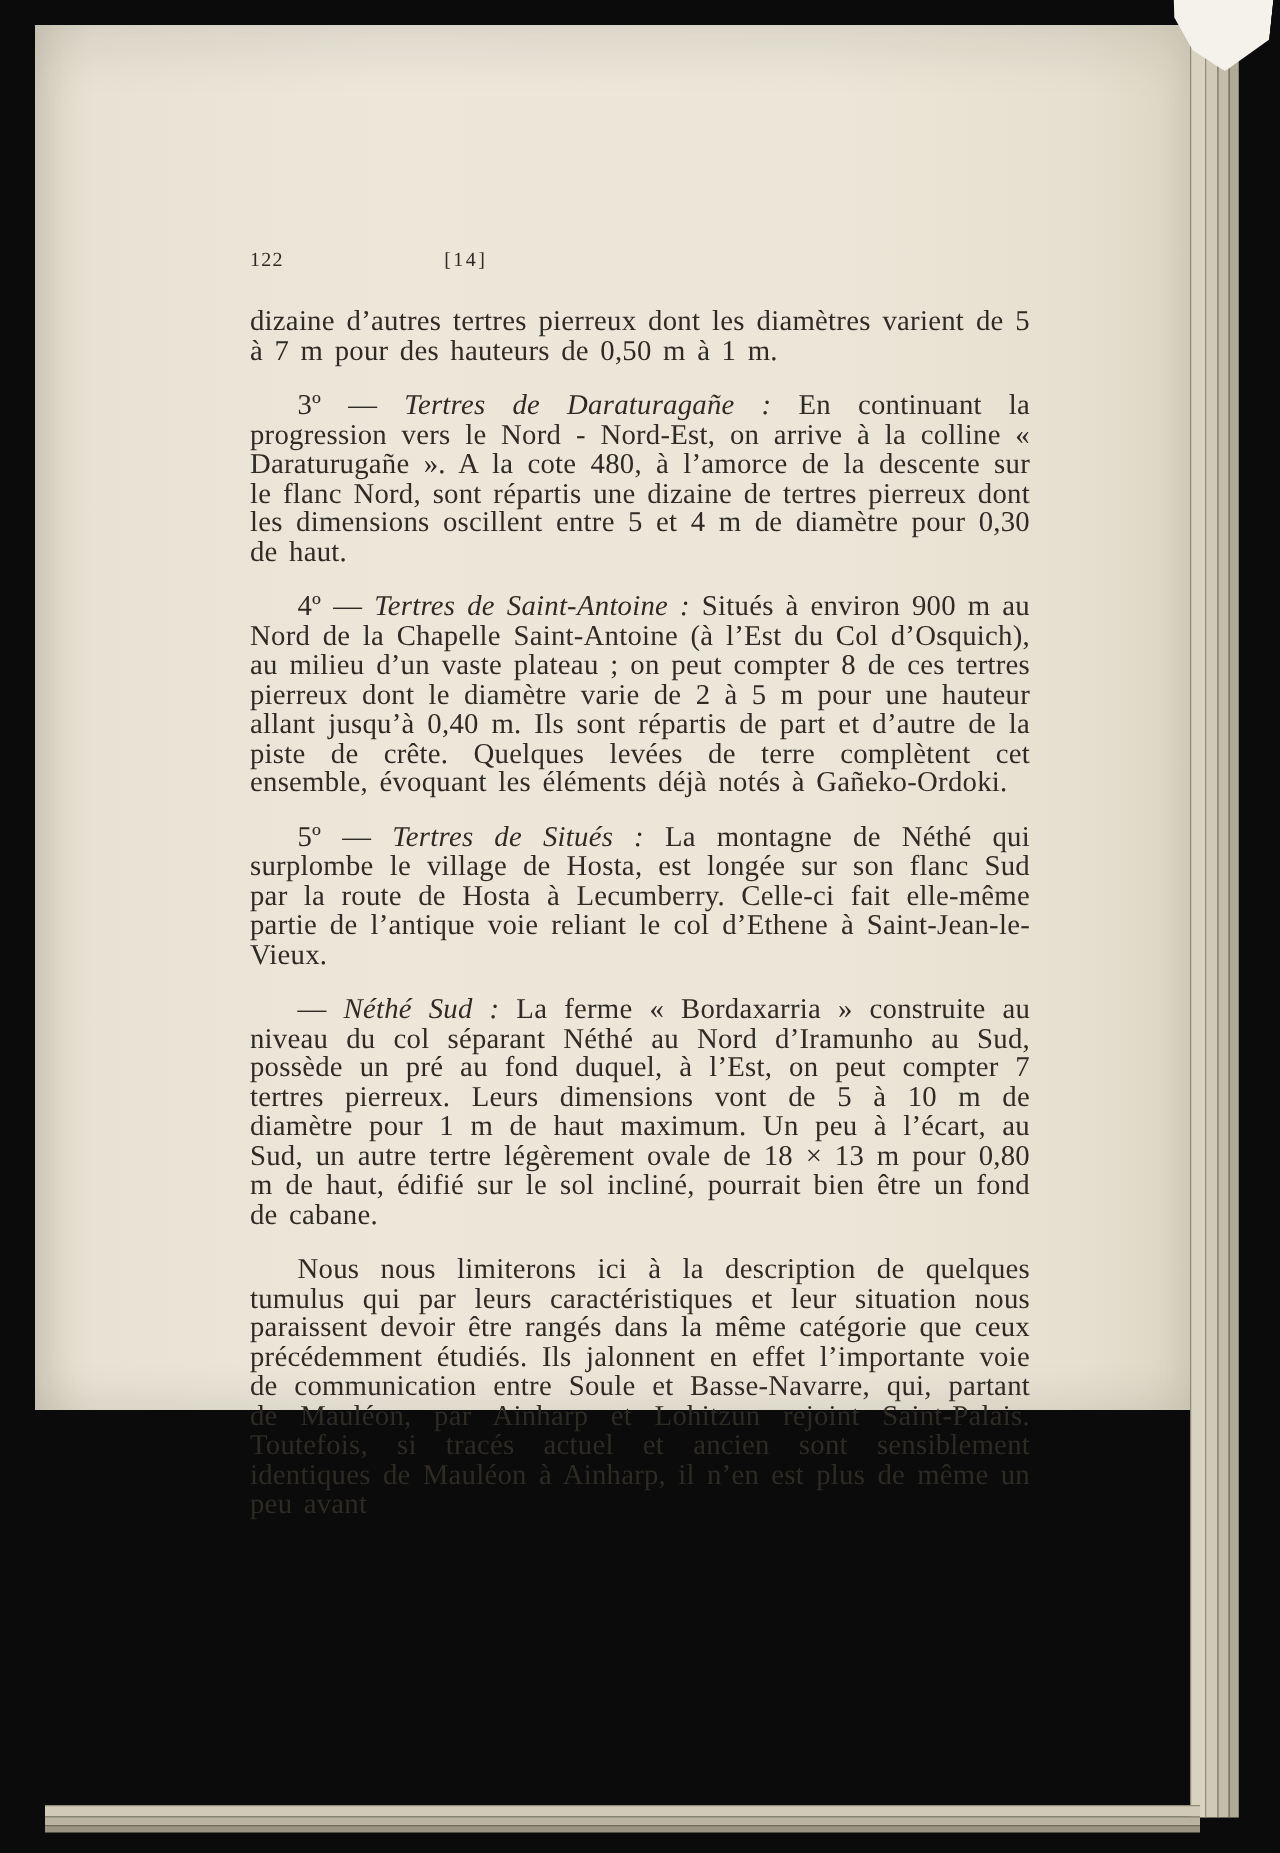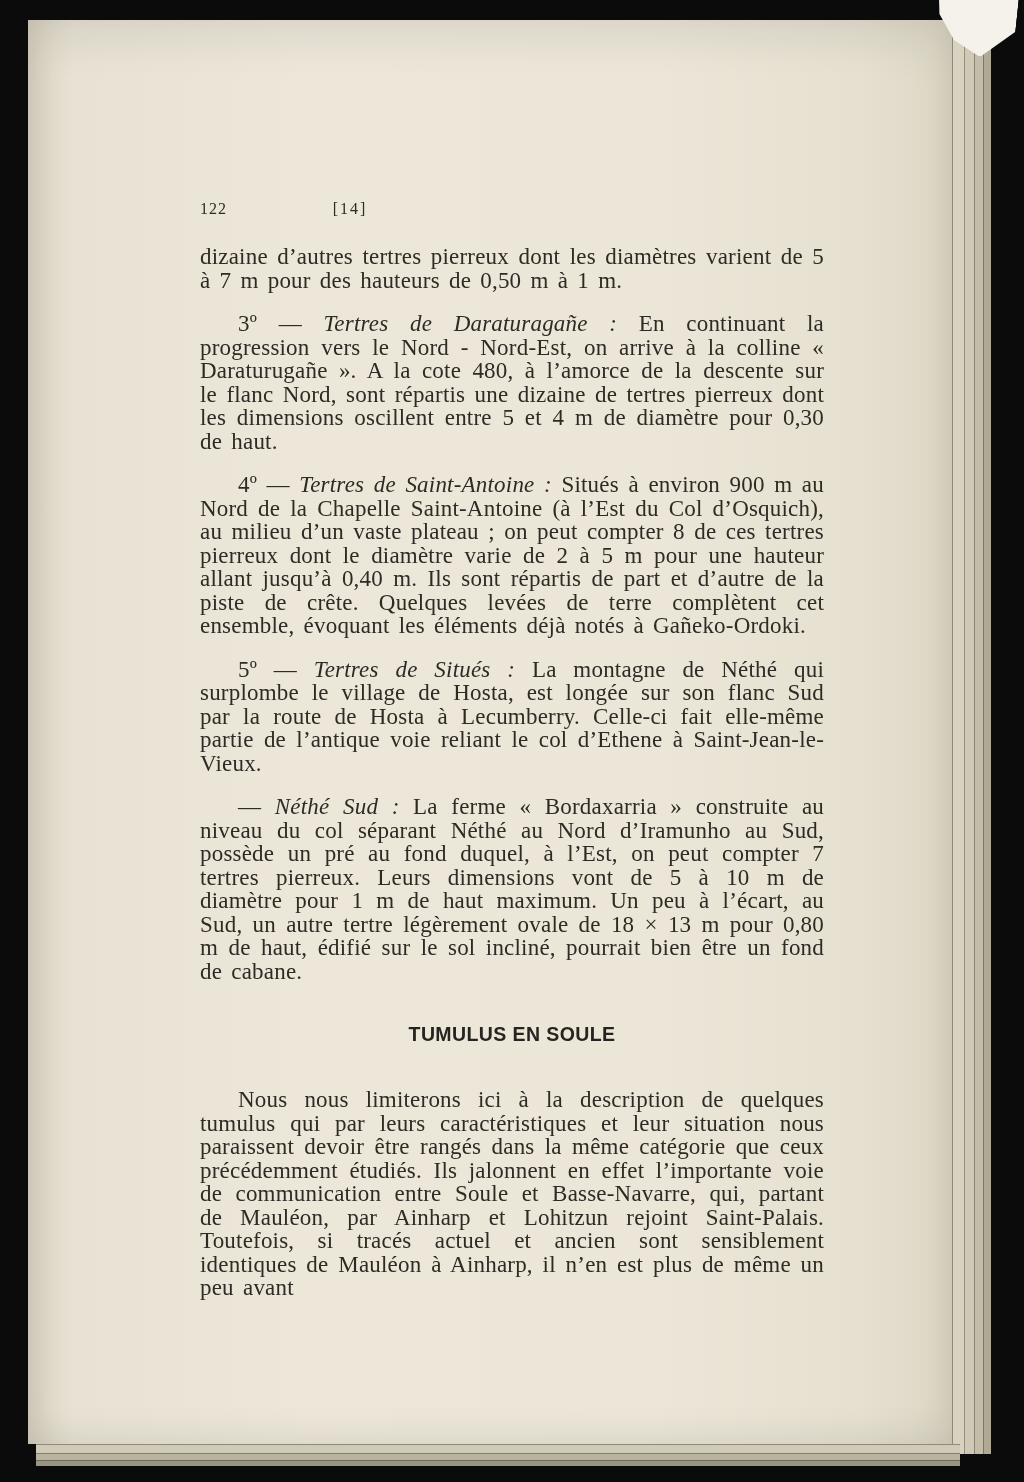--- a/index.html
+++ b/index.html
@@ -19,21 +19,21 @@
     background:#f4f2ea;
     clip-path: polygon(6% 0, 100% 0, 100% 55%, 62% 100%, 30% 78%, 10% 40%);
     transform: rotate(6deg);
     box-shadow: 0 2px 4px rgba(0,0,0,.6);
     z-index:5;
   }
 
   
   .paper {
     position:absolute;
-    left:28px; top:20px; width:924px; height:1424px;
+    left:28px; top:20px; width:924px; height:1108px;
     background: linear-gradient(90deg,
       #d9d3c2 0px, #e7e2d3 45px, #ece7d9 30%, #ebe6d7 68%,
       #e5e0d0 90%, #dcd6c4 100%);
     box-shadow: inset 0 22px 40px rgba(0,0,0,.07), inset 0 -14px 30px rgba(0,0,0,.06);
     z-index:2;
   }
 
   
   .edge { position:absolute; top:26px; bottom:28px; z-index:1; }
   .e1 { left:952px; width:12px; background:#d8d2c0; border-left:1px solid #8f8a78; }
@@ -52,21 +52,21 @@
     position:absolute;
     left:172px; top:180px; width:624px;
     color:#2e2b25;
   }
   .pagehead {
     display:flex; align-items:baseline;
     font-size:16px; margin-bottom:27px;
   }
   .pnum { width:110px; letter-spacing:1px; }
   .rtitle { flex:1; text-align:center; letter-spacing:1.2px; font-size:15.5px; }
-  .imark { width:80px; text-align:center; letter-spacing:2px; }
+  .imark { width:80px; text-align:right; letter-spacing:2px; }
 
   .para {
     font-size:23px;
     line-height:23.5px;
     text-align:justify;
     word-spacing:0.14em;
     letter-spacing:0.2px;
     margin-bottom:20px;
   }
   .indent { text-indent:38px; }
@@ -108,19 +108,18 @@
 
       <p class="para indent"><span>3º — </span><span class="ital">Tertres de Daraturagañe :</span> <span>En continuant la progression vers le Nord - Nord-Est, on arrive à la colline « Daraturugañe ». A la cote 480, à l’amorce de la descente sur le flanc Nord, sont répartis une dizaine de tertres pierreux dont les dimensions oscillent entre 5 et 4 m de diamètre pour 0,30 de haut.</span></p>
 
       <p class="para indent"><span>4º — </span><span class="ital">Tertres de Saint-Antoine :</span> <span>Situés à environ 900 m au Nord de la Chapelle Saint-Antoine (à l’Est du Col d’Osquich), au milieu d’un vaste plateau ; on peut compter 8 de ces tertres pierreux dont le diamètre varie de 2 à 5 m pour une hauteur allant jusqu’à 0,40 m. Ils sont répartis de part et d’autre de la piste de crête. Quelques levées de terre complètent cet ensemble, évoquant les éléments déjà notés à Gañeko-Ordoki.</span></p>
 
       <p class="para indent"><span>5º — </span><span class="ital">Tertres de Situés :</span> <span>La montagne de Néthé qui surplombe le village de Hosta, est longée sur son flanc Sud par la route de Hosta à Lecumberry. Celle-ci fait elle-même partie de l’antique voie reliant le col d’Ethene à Saint-Jean-le-Vieux.</span></p>
 
       <p class="para indent"><span>— </span><span class="ital">Néthé Sud :</span> <span>La ferme « Bordaxarria » construite au niveau du col séparant Néthé au Nord d’Iramunho au Sud, possède un pré au fond duquel, à l’Est, on peut compter 7 tertres pierreux. Leurs dimensions vont de 5 à 10 m de diamètre pour 1 m de haut maximum. Un peu à l’écart, au Sud, un autre tertre légèrement ovale de 18 × 13 m pour 0,80 m de haut, édifié sur le sol incliné, pourrait bien être un fond de cabane.</span></p>
 
 
-      <h2 class="section">TUMULUS EN SOULE</h2>
 
       <p class="para indent"><span>Nous nous limiterons ici à la description de quelques tumulus qui par leurs caractéristiques et leur situation nous paraissent devoir être rangés dans la même catégorie que ceux précédemment étudiés. Ils jalonnent en effet l’importante voie de communication entre Soule et Basse-Navarre, qui, partant de Mauléon, par Ainharp et Lohitzun rejoint Saint-Palais. Toutefois, si tracés actuel et ancien sont sensiblement identiques de Mauléon à Ainharp, il n’en est plus de même un peu avant</span></p>
 
     </div>
   </div>
 </div>
 
 </body></html>

